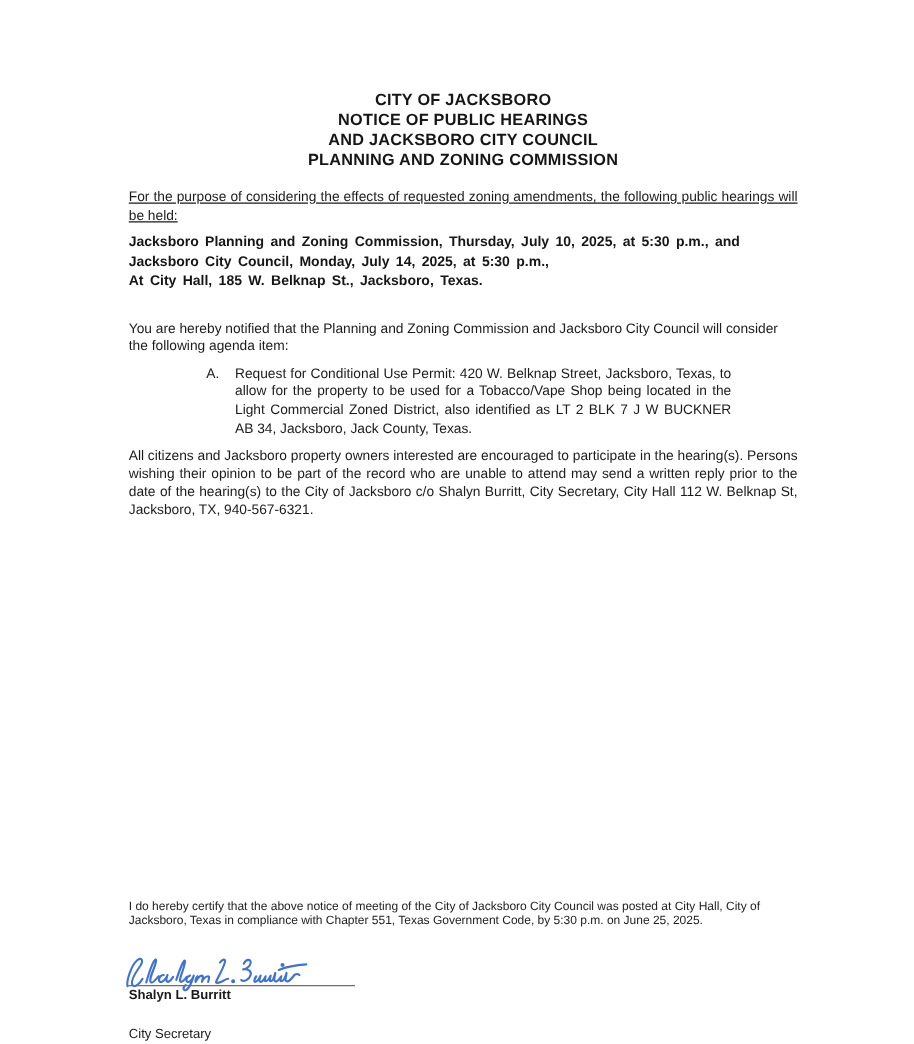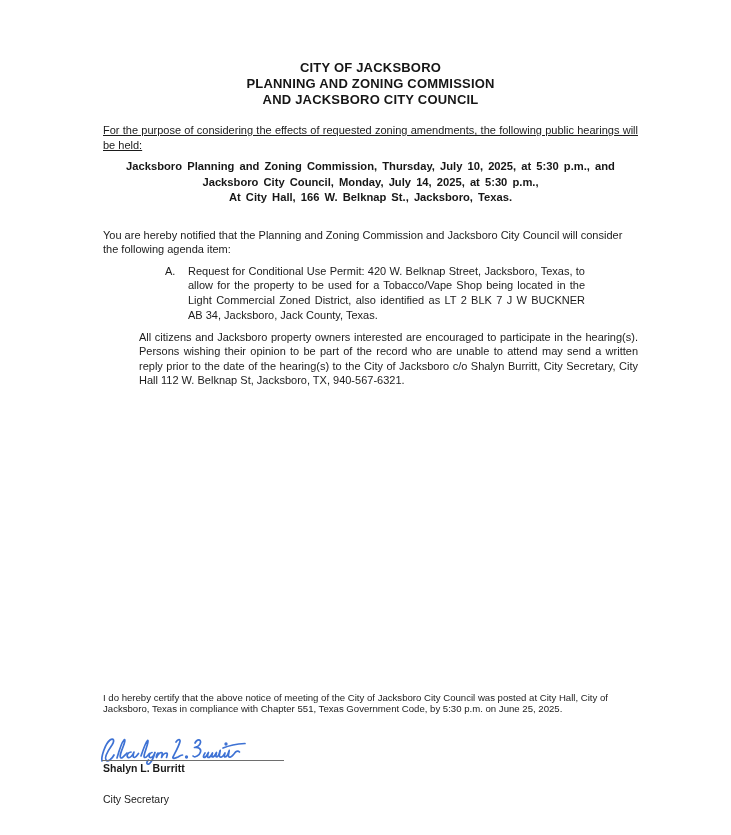--- a/index.html
+++ b/index.html
@@ -10,41 +10,41 @@
     color:#1b1b1b;
     overflow:hidden;
   }
   .page {
     position:relative;
     width:731px; height:835px;
     background:#ffffff;
   }
   .content {
     position:absolute;
-    left:103px; top:60px;
+    left:103px; top:72px;
     width:535px;
   }
   .doc-header {
     text-align:center;
     font-weight:bold;
     font-size:13px;
     line-height:16px;
     letter-spacing:0.2px;
     color:#161616;
   }
   .intro {
     margin-top:15px;
     font-size:11px;
     line-height:14.5px;
     text-align:justify;
     text-decoration:underline;
   }
   .meeting {
     margin-top:7px;
-    text-align:center;
+    text-align:left;
     font-weight:bold;
     font-size:11.2px;
     line-height:15.5px;
     word-spacing:2px;
     color:#161616;
   }
   .notify {
     margin-top:22px;
     font-size:11px;
     line-height:14.5px;
@@ -57,21 +57,20 @@
     font-size:11px;
     line-height:14.8px;
   }
   .agenda-label { flex:none; width:23px; }
   .agenda-text  { flex:1; text-align:justify; }
   .participation {
     margin-top:7px;
     font-size:11px;
     line-height:14.5px;
     text-align:justify;
-    margin-left:36px;
   }
   .certification {
     margin-top:304px;
     font-size:9.6px;
     line-height:11.6px;
     color:#222222;
   }
   .sig-area {
     position:relative;
     margin-top:25px;
@@ -103,30 +102,31 @@
   }
 </style>
 </head>
 <body>
 
 <div class="page">
   <div class="content">
 
     <div class="doc-header">
       <div>CITY OF JACKSBORO</div>
+      <div>NOTICE OF PUBLIC HEARINGS</div>
+      <div>AND JACKSBORO CITY COUNCIL</div>
       <div>PLANNING AND ZONING COMMISSION</div>
-      <div>AND JACKSBORO CITY COUNCIL</div>
     </div>
 
     <p class="intro">For the purpose of considering the effects of requested zoning amendments, the following public hearings will be held:</p>
 
     <div class="meeting">
       <div>Jacksboro Planning and Zoning Commission, Thursday, July 10, 2025, at 5:30 p.m., and</div>
       <div>Jacksboro City Council, Monday, July 14, 2025, at 5:30 p.m.,</div>
-      <div>At City Hall, 166 W. Belknap St., Jacksboro, Texas.</div>
+      <div>At City Hall, 185 W. Belknap St., Jacksboro, Texas.</div>
     </div>
 
     <p class="notify">You are hereby notified that the Planning and Zoning Commission and Jacksboro City Council will consider the following agenda item:</p>
 
     <div class="agenda">
       <span class="agenda-label">A.</span>
       <span class="agenda-text">Request for Conditional Use Permit: 420 W. Belknap Street, Jacksboro, Texas, to allow for the property to be used for a Tobacco/Vape Shop being located in the Light Commercial Zoned District, also identified as LT 2 BLK 7 J W BUCKNER AB 34, Jacksboro, Jack County, Texas.</span>
     </div>
 
     <p class="participation">All citizens and Jacksboro property owners interested are encouraged to participate in the hearing(s). Persons wishing their opinion to be part of the record who are unable to attend may send a written reply prior to the date of the hearing(s) to the City of Jacksboro c/o Shalyn Burritt, City Secretary, City Hall 112 W. Belknap St, Jacksboro, TX, 940-567-6321.</p>

